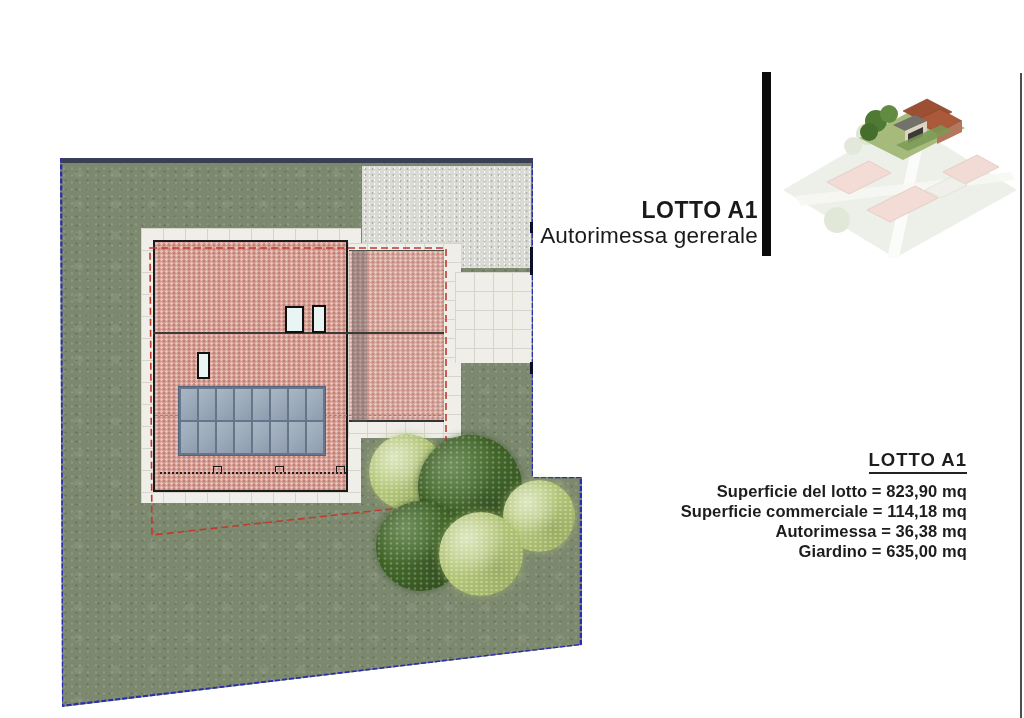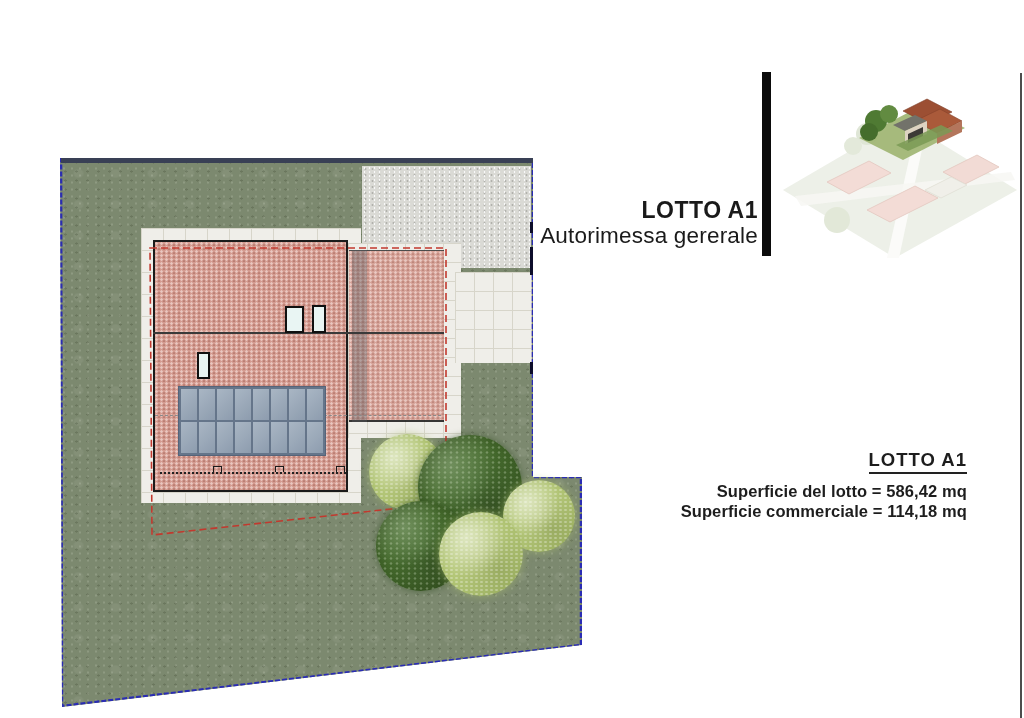--- a/index.html
+++ b/index.html
@@ -197,17 +197,19 @@
     <polygon points="118,53 140,43 152,49 130,59" fill="#72726a"></polygon>
     <polygon points="130,59 152,49 152,62 130,72" fill="#ddd3c2"></polygon>
     <polygon points="133,62 148,55 148,64 133,71" fill="#3c3a36"></polygon>
     <polygon points="121,73 166,53 178,59 133,79" fill="#7a9a55" opacity=".85"></polygon>
   </svg>
 
   <div id="info-block">
     <div>
       <span id="info-heading">LOTTO A1</span>
     </div>
-    <div class="info-line">Superficie del lotto = 586,42 mq</div>
+    <div class="info-line">Superficie del lotto = 823,90 mq</div>
     <div class="info-line">Superficie commerciale = 114,18 mq</div>
+    <div class="info-line">Autorimessa = 36,38 mq</div>
+    <div class="info-line">Giardino = 635,00 mq</div>
   </div>
 
 </div>
 
 </body></html>

